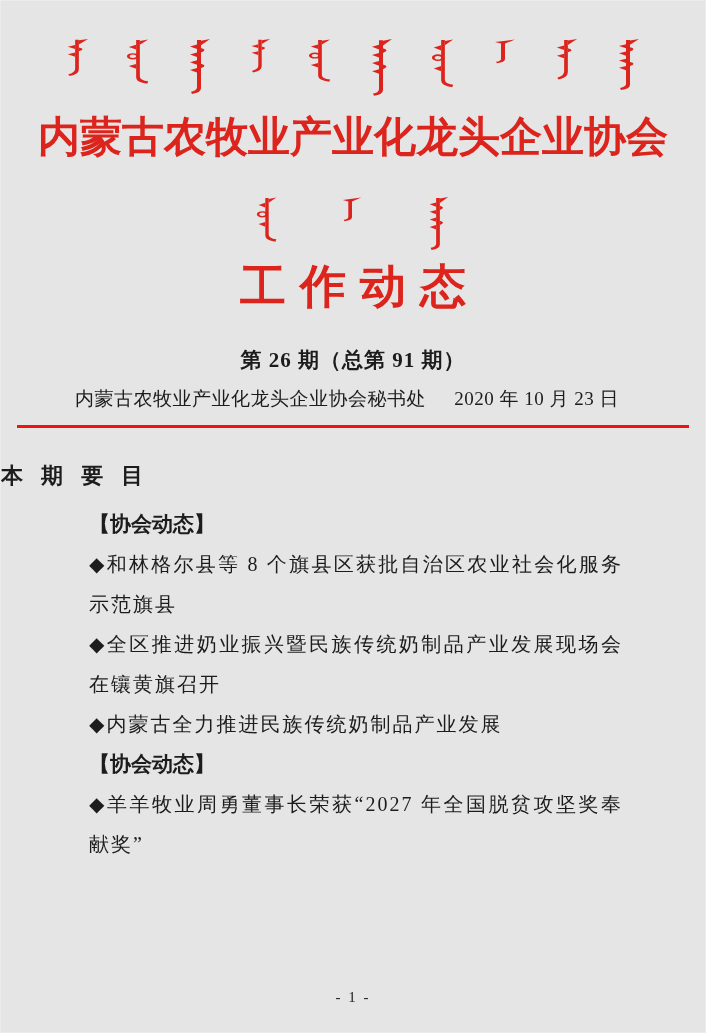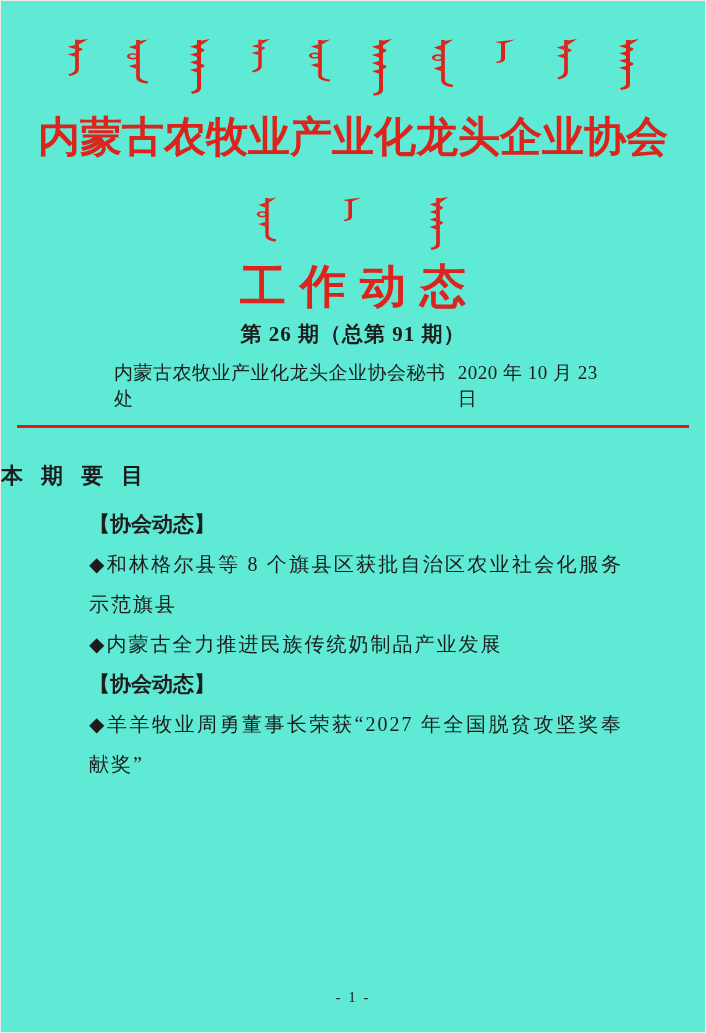--- a/index.html
+++ b/index.html
@@ -11,21 +11,21 @@
   html,body{background:#ffffff;}
   body{
     font-family:"Liberation Serif","DejaVu Serif",serif;
     color:var(--ink);
   }
   .page{
     position:relative;
     width:706px;
     height:1033px;
     margin:0 auto;
-    background:#5eead4;
+    background:#e5e5e5;
     border:1px solid #ececec;
     overflow:hidden;
   }
   
   .mong-row{color:var(--red);}
   .mong-row svg{fill:currentColor;display:block;}
   .mong-row-1{
     display:flex;
     justify-content:space-between;
     align-items:flex-start;
@@ -56,28 +56,29 @@
     margin-top:4px;
     text-align:center;
     font-size:46px;
     font-weight:700;
     letter-spacing:14px;
     text-indent:14px;
     color:var(--red);
     line-height:64px;
   }
   .issue-line{
+    margin-top:26px;
     text-align:center;
     font-size:21px;
     font-weight:700;
     line-height:30px;
     letter-spacing:1px;
   }
   .pub-line{
-    margin:11px 86px 0 113px;
+    margin:11px 86px 0 74px;
     display:flex;
     justify-content:space-between;
     align-items:baseline;
     font-size:19px;
     line-height:26px;
     letter-spacing:0.5px;
   }
   .red-rule{
     margin:13px 16px 0 16px;
     height:3px;
@@ -215,20 +216,21 @@
     <span>2020 年 10 月 23 日</span>
   </div>
 
   <div class="red-rule"></div>
 
   <div class="toc">
     <div class="toc-heading">本 期 要 目</div>
     <div class="toc-body">
       <div class="toc-section-label">【协会动态】</div>
       <div class="toc-item">◆和林格尔县等 8 个旗县区获批自治区农业社会化服务示范旗县</div>
+      <div class="toc-item">◆全区推进奶业振兴暨民族传统奶制品产业发展现场会在镶黄旗召开</div>
       <div class="toc-item">◆内蒙古全力推进民族传统奶制品产业发展</div>
       <div class="toc-section-label">【协会动态】</div>
       <div class="toc-item">◆羊羊牧业周勇董事长荣获“2027 年全国脱贫攻坚奖奉献奖”</div>
     </div>
   </div>
 
   <div class="page-footer">- 1 -</div>
 
 </div>
 

